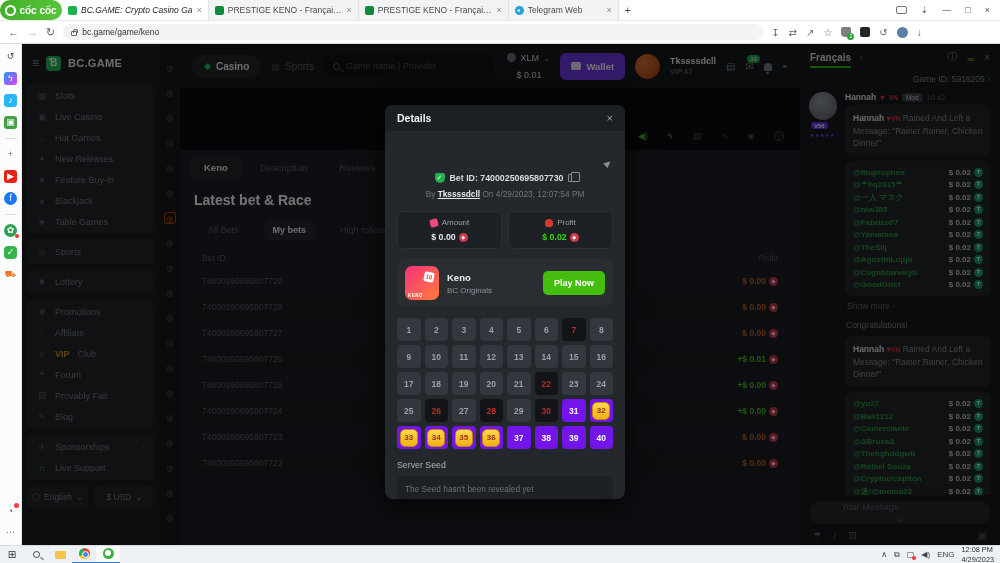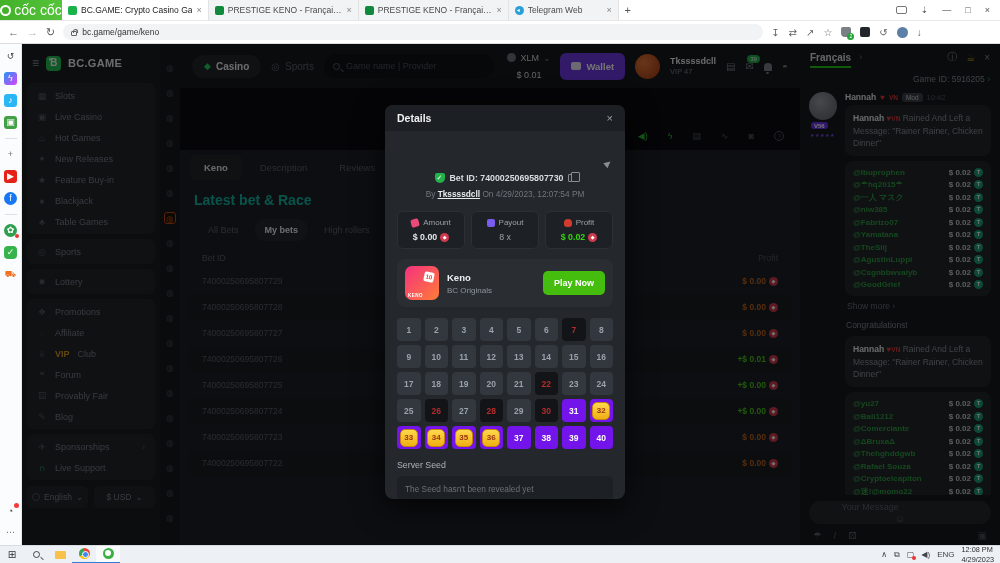--- a/index.html
+++ b/index.html
@@ -1,25 +1,25 @@
 <!DOCTYPE html>
 <html><head>
 <meta charset="utf-8">
 <style>
   * { margin:0; padding:0; box-sizing:border-box; }
   body { font-family:"Liberation Sans","DejaVu Sans",sans-serif; background:#000; }
   .screen { position:relative; width:1000px; height:563px; overflow:hidden; background:#fff; }
 
   
   .tabbar { height:21px; background:#fff; display:flex; align-items:stretch; border-bottom:1px solid #e8e8e8; }
-  .brand { width:62px; background:linear-gradient(90deg,#43b02a,#55c43a); color:#fff; font-weight:normal; font-size:14px; display:flex; align-items:center; justify-content:center; gap:3px; }
+  .brand { width:62px; background:linear-gradient(90deg,#43b02a,#55c43a); color:#fff; font-weight:bold; font-size:10px; display:flex; align-items:center; justify-content:center; gap:3px;border-radius:10px; }
   .brand-logo { width:11px; height:11px; border-radius:50%; background:#fff; position:relative; }
   .brand-logo::after { content:""; position:absolute; left:2px; top:2px; width:7px; height:7px; border-radius:50%; background:#43b02a; }
   .tab { display:flex; align-items:center; gap:4px; padding:0 6px; max-width:150px; min-width:110px; font-size:8.5px; color:#4a4a4a; border-right:1px solid #e3e3e3; background:#f2f3f5; }
-  .tab.active { background:#fff; color:#222; }
+  .tab.active { background:#fff; color:#222;font-style:italic; }
   .tab .title { flex:1; white-space:nowrap; overflow:hidden; text-overflow:ellipsis; }
   .tab .x { color:#888; font-size:9px; }
   .fav { width:9px; height:9px; border-radius:2px; flex:none; }
   .fav-bcgame { background:#19b24b; }
   .fav-prestige { background:#0f8a3c; }
   .fav-telegram { background:#2aa0da; border-radius:50%; position:relative; }
   .fav-telegram::after { content:"◂"; color:#fff; font-size:6px; position:absolute; left:2px; top:0.5px; }
   .newtab { width:18px; display:flex; align-items:center; justify-content:center; font-size:11px; color:#555; }
   .win-controls { margin-left:auto; display:flex; align-items:center; gap:14px; padding:0 10px; color:#555; font-size:9px; }
   .toolbar { height:23px; background:#fff; border-bottom:1px solid #ddd; display:flex; align-items:center; gap:8px; padding:0 8px; }
@@ -91,22 +91,22 @@
   .bellh::after { content:""; position:absolute; left:2.5px; bottom:-2.5px; width:3px; height:2px; border-radius:50%; background:#7b838c; }
 
   .game-area { height:62px; background:#0c0d10; flex:none; display:flex; align-items:flex-end; }
   .game-toolbar { margin-left:auto; display:flex; gap:20px; align-items:center; padding:0 16px 9px 0; color:#4d545c; font-size:9px; }
   .gt-green { color:#2fbf3a; }
   .ring { display:inline-block; width:10px; height:10px; border:1px solid #4d545c; border-radius:50%; font-size:6.5px; line-height:9px; text-align:center; }
 
   .game-tabs { display:flex; gap:4px; padding:5px 10px 0 10px; flex:none; }
   .gtab { padding:7px 14px; font-size:9.5px; color:#5b636b; border-radius:6px; }
   .gtab.active { background:#24272c; color:#e7eaec; font-weight:bold; }
-  .sec-title { font-size:14px; font-weight:bold; color:#14b8a6; margin:12px 0 8px 14px; }
-  .bet-tabs { display:flex; gap:6px; align-items:center; padding-left:18px; height:28px; flex:none; }
+  .sec-title { font-size:14px; font-weight:bold; color:#ffffff; margin:12px 0 8px 14px; }
+  .bet-tabs { display:flex; gap:14px; align-items:center; padding-left:18px; height:28px; flex:none; }
   .btab { font-size:9px; color:#5b636b; padding:6px 10px; }
   .btab.active { background:#26292f; border-radius:14px; color:#eceff1; font-weight:bold; }
   .bet-table { margin:4px 8px 0 8px; font-size:8.5px; }
   .trow { display:grid; grid-template-columns:190px 95px 105px 85px 1fr; align-items:center; height:26px; padding:0 14px; border-radius:5px; }
   .trow.head { color:#4d555d; height:20px; }
   .trow:nth-child(even) { background:#1b1e23; }
   .c-betid { color:#59616a; }
   .c-amt { color:#aeb4ba; font-weight:bold; display:flex; align-items:center; gap:3px; }
   .c-time, .c-pay { color:#59616a; }
   .c-profit { display:flex; align-items:center; gap:3px; justify-content:flex-end; font-weight:bold; }
@@ -787,29 +787,20 @@
                   <span class="s-ic s-amt"></span>
                   <span>Amount</span>
                 </div>
                 <div class="val">
                   <span>$ 0.00</span>
                   <span class="coin-p">◆</span>
                 </div>
               </div>
               <div class="stat">
                 <div class="lbl">
-                  <span class="s-ic s-pay"></span>
-                  <span>Payout</span>
-                </div>
-                <div class="val dim">
-                  <span>8 x</span>
-                </div>
-              </div>
-              <div class="stat">
-                <div class="lbl">
                   <span class="s-ic s-prof"></span>
                   <span>Profit</span>
                 </div>
                 <div class="val green">
                   <span>$ 0.02</span>
                   <span class="coin-p">◆</span>
                 </div>
               </div>
             </div>
           <div class="game-card">

